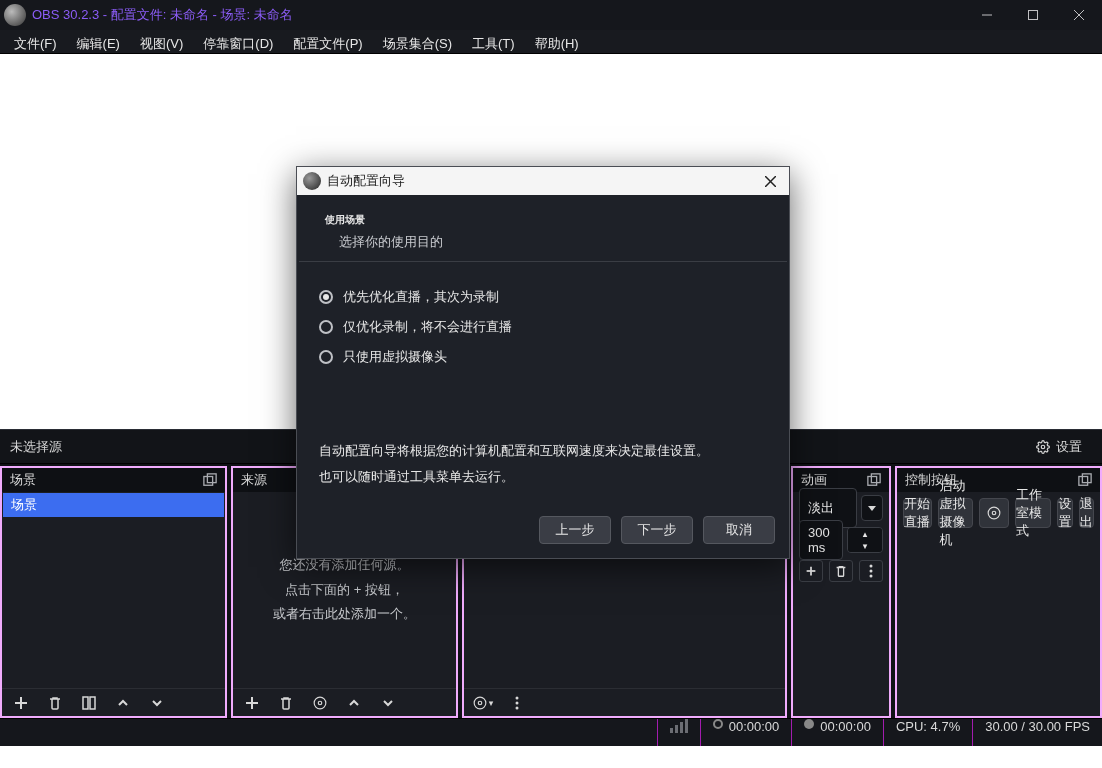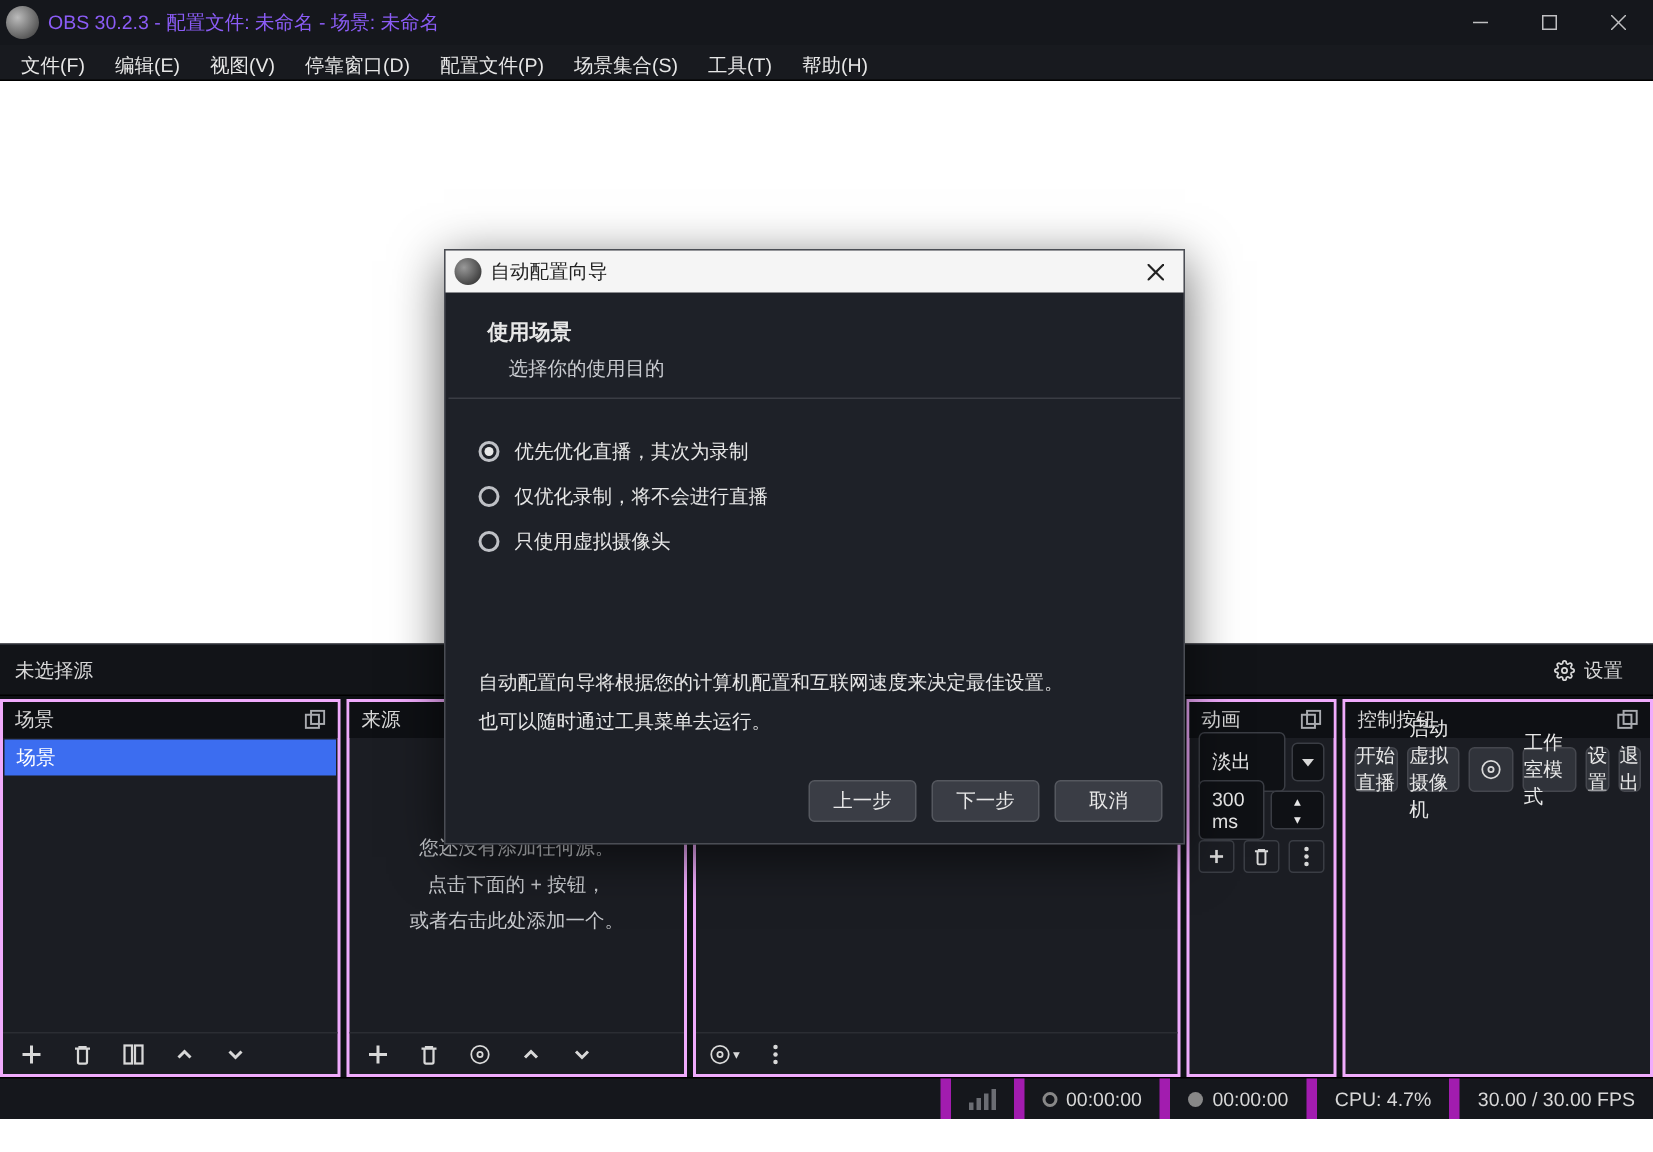--- a/index.html
+++ b/index.html
@@ -33,33 +33,33 @@
 .trans-sel{flex:1;height:40px;background:#0f1115;border:1px solid #3a3d44;border-radius:4px;color:#e7e7e7;padding:0 8px;display:flex;align-items:center}
 .trans-drop{width:22px;height:26px;background:#0f1115;border:1px solid #3a3d44;border-radius:4px;display:flex;align-items:center;justify-content:center}
 .spin{width:36px;height:26px;display:flex;flex-direction:column;border:1px solid #3a3d44;border-radius:4px;overflow:hidden}
 .spin div{flex:1;display:flex;align-items:center;justify-content:center;background:#0f1115;font-size:9px}
 .trans-tools{display:flex;gap:6px;padding:4px 6px}
 .ctrl-body{padding:6px;display:flex;flex-direction:row;gap:6px}
 .ctrl-row{display:flex;gap:6px}
 .cbtn{flex:1;height:30px;background:#30333a;border:1px solid #45474e;border-radius:4px;display:flex;align-items:center;justify-content:center;color:#e7e7e7}
 .cgear{width:30px;flex:0 0 30px}
 .status{height:28px;background:#15171c;display:flex;align-items:center;justify-content:flex-end;gap:0;color:#d8d8d8;border-top:1px solid #000}
-.scell{height:100%;display:flex;align-items:center;padding:0 12px;border-left:7px solid #a21caf;gap:6px}
+.scell{height:100%;display:flex;padding:0 12px;border-left:1px solid #a21caf;gap:6px}
 .stream-dot{width:10px;height:10px;border-radius:50%;border:2px solid #888}
 .rec-dot{width:10px;height:10px;border-radius:50%;background:#888}
 .bars{display:flex;align-items:flex-end;gap:2px;height:14px}
 .bars span{width:3px;background:#6b6d73}
 .bars span:nth-child(1){height:5px}.bars span:nth-child(2){height:8px}.bars span:nth-child(3){height:11px}.bars span:nth-child(4){height:14px}
 
 .modal{position:absolute;left:296px;top:166px;width:494px;background:#1e2128;border:1px solid #4a4d54;box-shadow:0 8px 32px rgba(0,0,0,.6)}
 .mtitle{height:28px;background:#f5f5f5;color:#222;display:flex;align-items:center;padding:0 6px;gap:6px}
 .mtitle .mlogo{width:18px;height:18px;border-radius:50%;background:radial-gradient(circle at 35% 35%,#999,#222)}
 .mtitle .mx{margin-left:auto;width:26px;height:20px;display:flex;align-items:center;justify-content:center;color:#222}
 .msub{padding:18px 22px 10px 28px}
-.msub h3{font-size:14px;font-weight:600;margin-bottom:6px}
+.msub h3{font-size:10px;font-weight:600;margin-bottom:6px}
 .msub p{color:#c9cbd0;padding-left:14px}
 .mdiv{height:1px;background:#3a3d44;margin:0 2px}
 .opts{padding:20px 22px 10px 22px}
 .radio{display:flex;align-items:center;gap:10px;height:30px;color:#e7e7e7}
 .rdot{width:14px;height:14px;border-radius:50%;border:2px solid #bfc1c6;display:flex;align-items:center;justify-content:center;flex-shrink:0}
 .rdot.sel::after{content:"";width:6px;height:6px;border-radius:50%;background:#e7e7e7}
 .mdesc{padding:56px 22px 18px 22px;line-height:2;color:#e7e7e7}
 .mbtns{display:flex;justify-content:flex-end;gap:10px;padding:8px 14px 14px 14px}
 .mbtn{min-width:72px;height:28px;background:#3a3d45;border:1px solid #55585f;border-radius:4px;color:#e7e7e7;display:flex;align-items:center;justify-content:center;padding:0 14px}
 svg{display:block}

